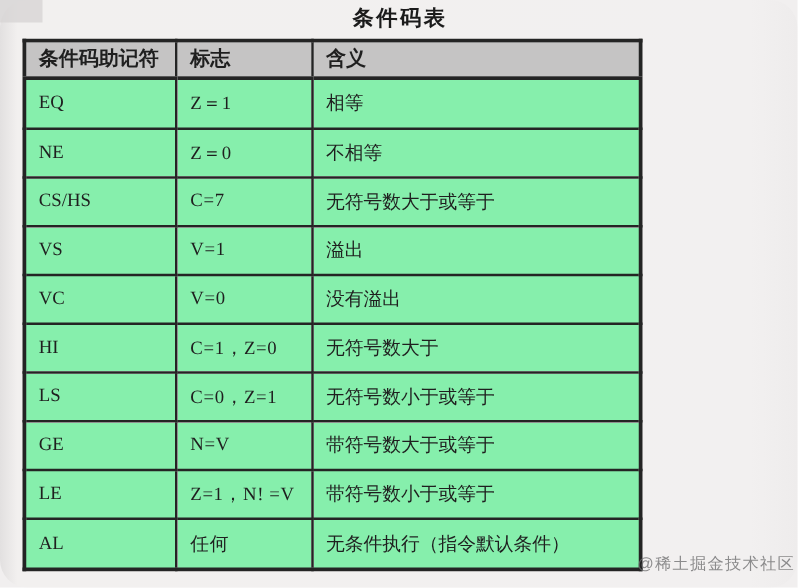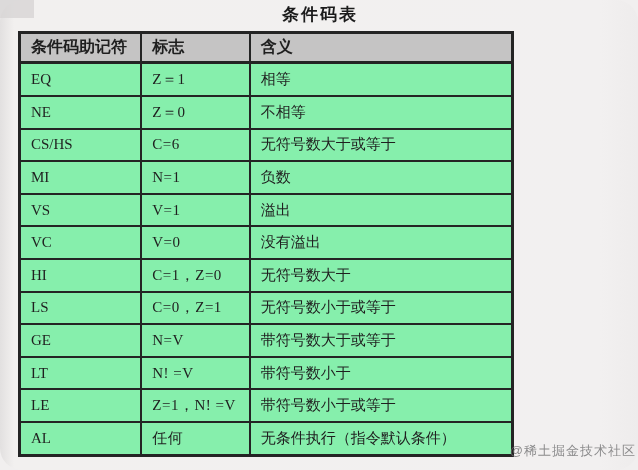--- a/index.html
+++ b/index.html
@@ -111,27 +111,22 @@
           <td class="flag-cell">Z＝1</td>
           <td class="meaning-cell">相等</td>
         </tr>
         <tr>
           <td class="mnemonic-cell">NE</td>
           <td class="flag-cell">Z＝0</td>
           <td class="meaning-cell">不相等</td>
         </tr>
         <tr>
           <td class="mnemonic-cell">CS/HS</td>
-          <td class="flag-cell">C=6</td>
+          <td class="flag-cell">C=7</td>
           <td class="meaning-cell">无符号数大于或等于</td>
-        </tr>
-        <tr>
-          <td class="mnemonic-cell">MI</td>
-          <td class="flag-cell">N=1</td>
-          <td class="meaning-cell">负数</td>
         </tr>
         <tr>
           <td class="mnemonic-cell">VS</td>
           <td class="flag-cell">V=1</td>
           <td class="meaning-cell">溢出</td>
         </tr>
         <tr>
           <td class="mnemonic-cell">VC</td>
           <td class="flag-cell">V=0</td>
           <td class="meaning-cell">没有溢出</td>
@@ -145,25 +140,20 @@
           <td class="mnemonic-cell">LS</td>
           <td class="flag-cell">C=0，Z=1</td>
           <td class="meaning-cell">无符号数小于或等于</td>
         </tr>
         <tr>
           <td class="mnemonic-cell">GE</td>
           <td class="flag-cell">N=V</td>
           <td class="meaning-cell">带符号数大于或等于</td>
         </tr>
         <tr>
-          <td class="mnemonic-cell">LT</td>
-          <td class="flag-cell">N! =V</td>
-          <td class="meaning-cell">带符号数小于</td>
-        </tr>
-        <tr>
           <td class="mnemonic-cell">LE</td>
           <td class="flag-cell">Z=1，N! =V</td>
           <td class="meaning-cell">带符号数小于或等于</td>
         </tr>
         <tr>
           <td class="mnemonic-cell">AL</td>
           <td class="flag-cell">任何</td>
           <td class="meaning-cell">无条件执行（指令默认条件）</td>
         </tr>
       </tbody>

